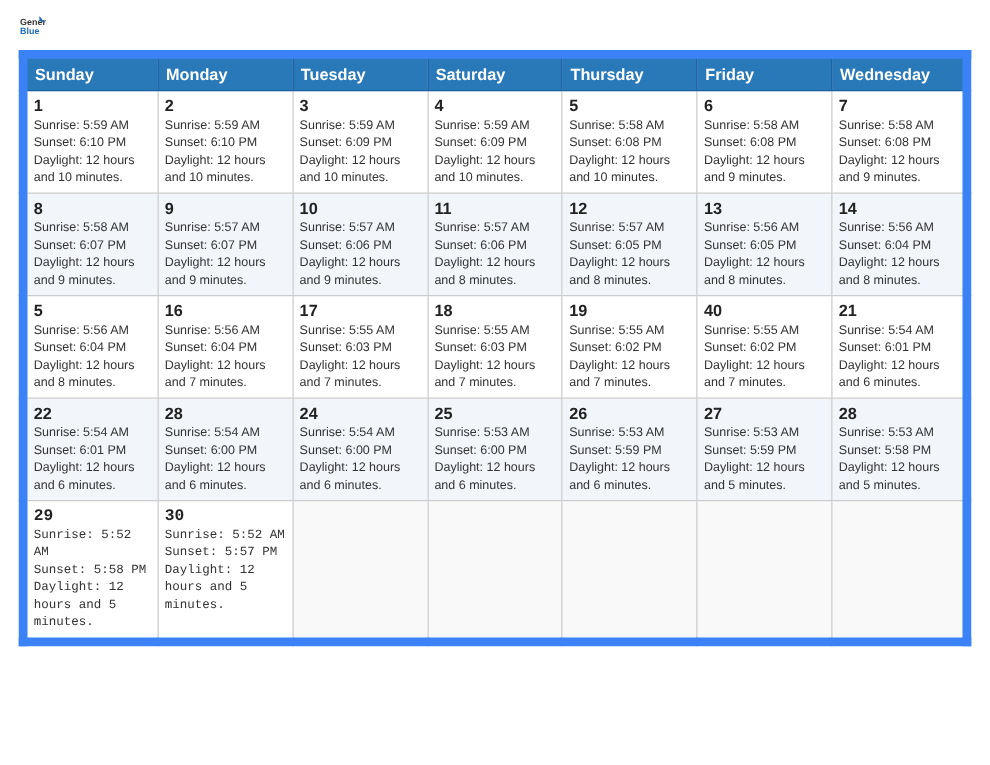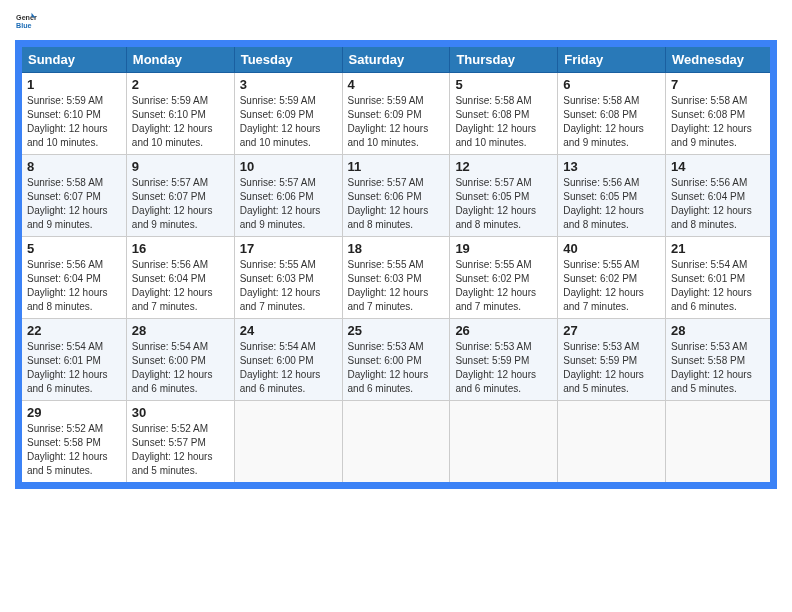--- a/index.html
+++ b/index.html
@@ -75,20 +75,21 @@
     .day-info {
       font-size: 10px;
       color: #333;
       line-height: 1.4;
     }
     .empty-cell {
       background: #f9f9f9 !important;
     }
     .last-row td {
       height: 70px;
+      font-family: Liberation Mono, monospace;
     }
   </style>
 </head>
 <body>
 
 <div class="header">
   <div class="logo">
     <svg class="logo-icon" viewBox="0 0 40 40" xmlns="http://www.w3.org/2000/svg">
       <text x="2" y="18" font-size="13" font-weight="bold" fill="#333">General</text>
       <text x="2" y="32" font-size="13" font-weight="bold" fill="#1a6bb5">Blue</text>

